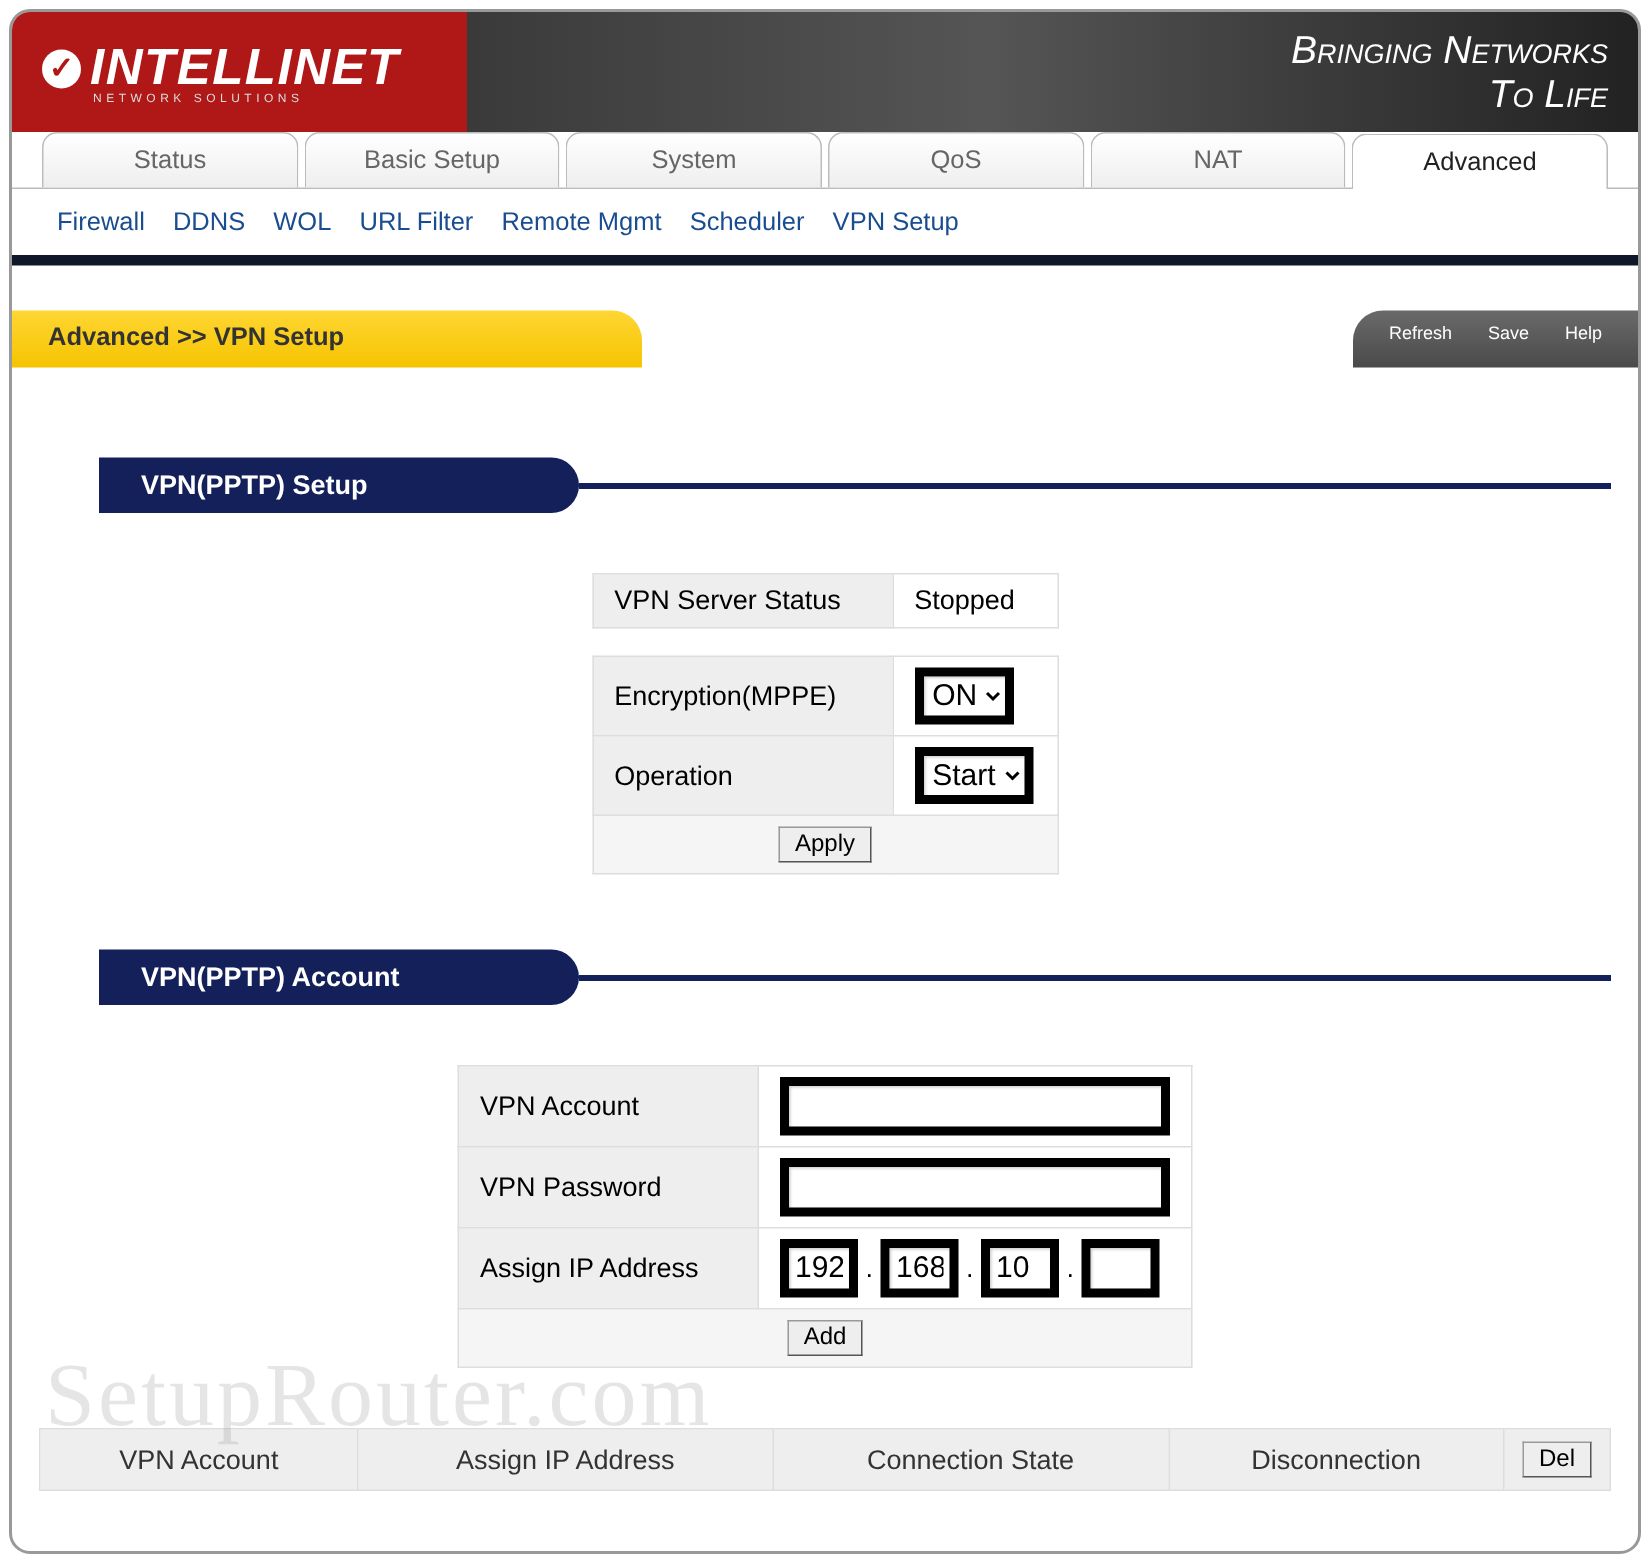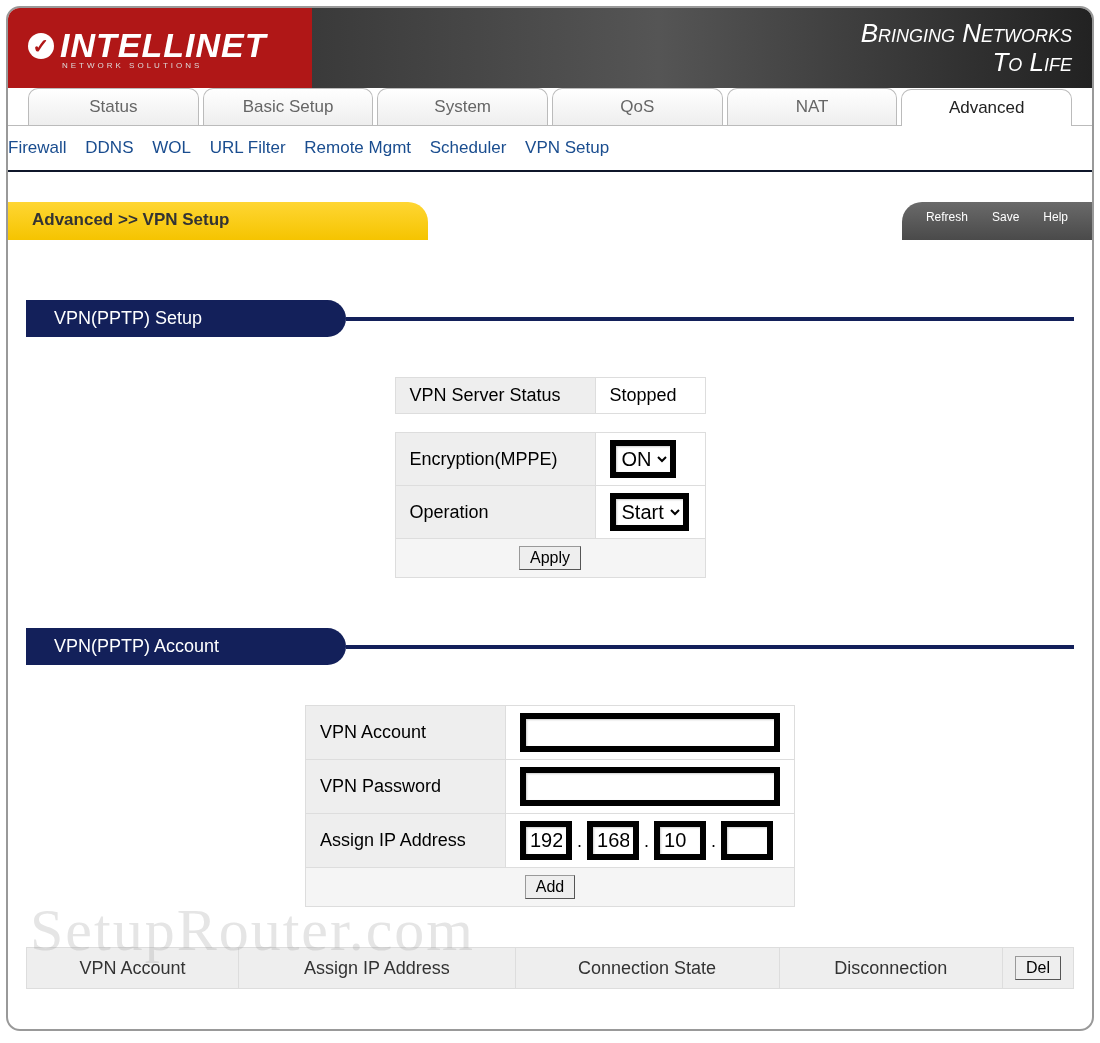--- a/index.html
+++ b/index.html
@@ -7,30 +7,30 @@
 .frame { border: 2px solid #999; border-radius: 14px; margin: 6px; overflow: hidden; background: #fff; }
 .header { height: 80px; background: linear-gradient(to right, #b01717 0%, #b01717 28%, #3a3a3a 28%, #555 60%, #222 100%); display: flex; justify-content: space-between; align-items: center; padding: 0 20px; }
 .logo { display: flex; align-items: center; gap: 6px; }
 .logo-check { width: 26px; height: 26px; background: #fff; border-radius: 50%; display: flex; align-items: center; justify-content: center; color: #b01717; font-weight: bold; font-size: 20px; }
 .logo-text { color: #fff; font-weight: 900; font-size: 34px; font-style: italic; letter-spacing: 1px; font-family: Arial Black, Arial, sans-serif; }
 .logo-sub { color: #ddd; font-size: 8px; letter-spacing: 3px; margin-top: -4px; margin-left: 34px; }
 .slogan { color: #fff; text-align: right; font-size: 26px; font-variant: small-caps; line-height: 1.1; font-style: italic; }
 .tabs { display: flex; gap: 4px; padding: 0 20px; background: #fff; border-bottom: 1px solid #bbb; height: 38px; }
 .tab { flex: 1; text-align: center; padding: 8px 0; border: 1px solid #bbb; border-bottom: none; border-radius: 10px 10px 0 0; background: linear-gradient(#fff, #eee); color: #666; font-size: 17px; cursor: pointer; }
 .tab.active { background: #fff; color: #222; font-weight: normal; position: relative; top: 1px; }
-.subnav { padding: 12px 0; font-size: 17px; border-bottom: 2px solid #0f172a; }
+.subnav { padding: 12px 30px; font-size: 17px; border-bottom: 7px solid #0f172a; }
 .subnav a { color: #1a4d8f; text-decoration: none; margin-right: 14px; cursor: pointer; }
 .barrow { display: flex; height: 38px; margin-top: 30px; }
 .breadcrumb { background: linear-gradient(#ffd633, #f5c400); color: #333; font-weight: bold; padding: 8px 24px; border-radius: 0 20px 0 0; font-size: 17px; min-width: 420px; }
 .spacer { flex: 1; }
 .actions { background: linear-gradient(#6a6a6a, #4a4a4a); color: #fff; padding: 8px 24px; border-radius: 20px 0 0 0; display: flex; gap: 24px; font-size: 12px; text-align: right; }
 .actions span { cursor: pointer; }
 .content { padding: 30px 18px 40px; }
 .section-head { display: flex; align-items: center; margin: 30px 0 40px; }
-.pill { background: #13205a; color: #fff; font-weight: normal; font-size: 18px; padding: 8px 28px; border-radius: 0 40px 40px 0; min-width: 320px; }
+.pill { background: #13205a; color: #fff; font-weight: bold; font-size: 18px; padding: 8px 28px; border-radius: 0 40px 40px 0; min-width: 320px; margin-left: 40px; }
 .rule { flex: 1; height: 4px; background: #13205a; }
 .tbl { margin: 0 auto; border-collapse: collapse; font-size: 18px; }
 .tbl td { border: 1px solid #ddd; padding: 7px 14px; background: #fff; }
 .tbl td.label { background: #eee; min-width: 200px; }
 .tbl td.ctrl { min-width: 110px; }
 select, input[type=text] { font-size: 20px; font-family: inherit; border: 6px solid #000000; box-shadow: inset 1px 1px 2px rgba(0,0,0,.2); background: #fff; }
 select { padding: 1px 2px; }
 input[type=text] { padding: 2px 4px; }
 .btn { font-size: 16px; padding: 2px 10px; background: #eee; border: 1px solid #999; border-right-color: #555; border-bottom-color: #555; cursor: pointer; font-family: inherit; }
 .center-row td { text-align: center; background: #f5f5f5; }

